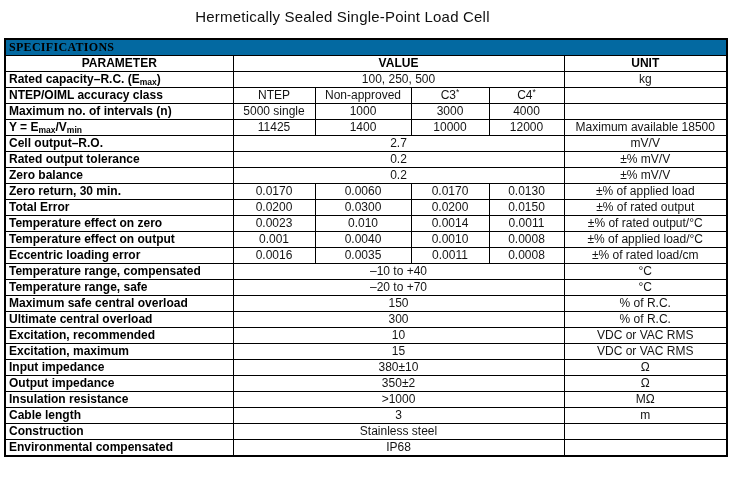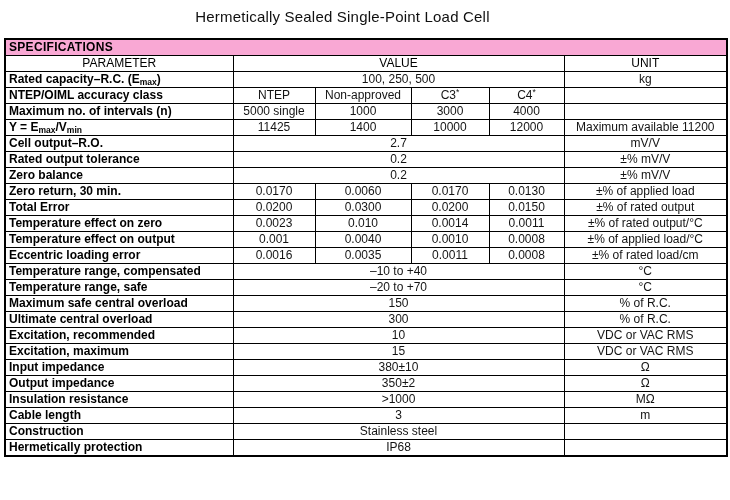--- a/index.html
+++ b/index.html
@@ -38,29 +38,30 @@
     border: 1px solid #000000;
     font-size: 12px;
     height: 15px;
     line-height: 15px;
     padding: 0 3px;
     overflow: hidden;
     white-space: nowrap;
     box-sizing: border-box;
   }
   th.band {
-    background: #f9a8d4;
+    background: #0369a1;
     text-align: left;
     font-weight: bold;
     font-size: 13.5px;
     padding-left: 5px;
     letter-spacing: 0.3px;
+    font-family: Liberation Serif, serif;
   }
   thead th.colhead {
-    font-weight: normal;
+    font-weight: bold;
     text-align: center;
   }
   td.param {
     font-weight: bold;
     text-align: left;
     padding-left: 5px;
   }
   td.val, td.unit {
     text-align: center;
     font-weight: normal;
@@ -119,21 +120,21 @@
           <td class="val">3000</td>
           <td class="val">4000</td>
           <td class="unit"></td>
         </tr>
         <tr>
           <td class="param">Y = E<sub>max</sub>/V<sub>min</sub></td>
           <td class="val">11425</td>
           <td class="val">1400</td>
           <td class="val">10000</td>
           <td class="val">12000</td>
-          <td class="unit">Maximum available 11200</td>
+          <td class="unit">Maximum available 18500</td>
         </tr>
         <tr>
           <td class="param">Cell output–R.O.</td>
           <td class="val" colspan="4">2.7</td>
           <td class="unit">mV/V</td>
         </tr>
         <tr>
           <td class="param">Rated output tolerance</td>
           <td class="val" colspan="4">0.2</td>
           <td class="unit">±% mV/V</td>
@@ -232,19 +233,19 @@
           <td class="param">Cable length</td>
           <td class="val" colspan="4">3</td>
           <td class="unit">m</td>
         </tr>
         <tr>
           <td class="param">Construction</td>
           <td class="val" colspan="4">Stainless steel</td>
           <td class="unit"></td>
         </tr>
         <tr>
-          <td class="param">Hermetically protection</td>
+          <td class="param">Environmental compensated</td>
           <td class="val" colspan="4">IP68</td>
           <td class="unit"></td>
         </tr>
       </tbody>
   </table>
 </div>
 
 </body></html>

